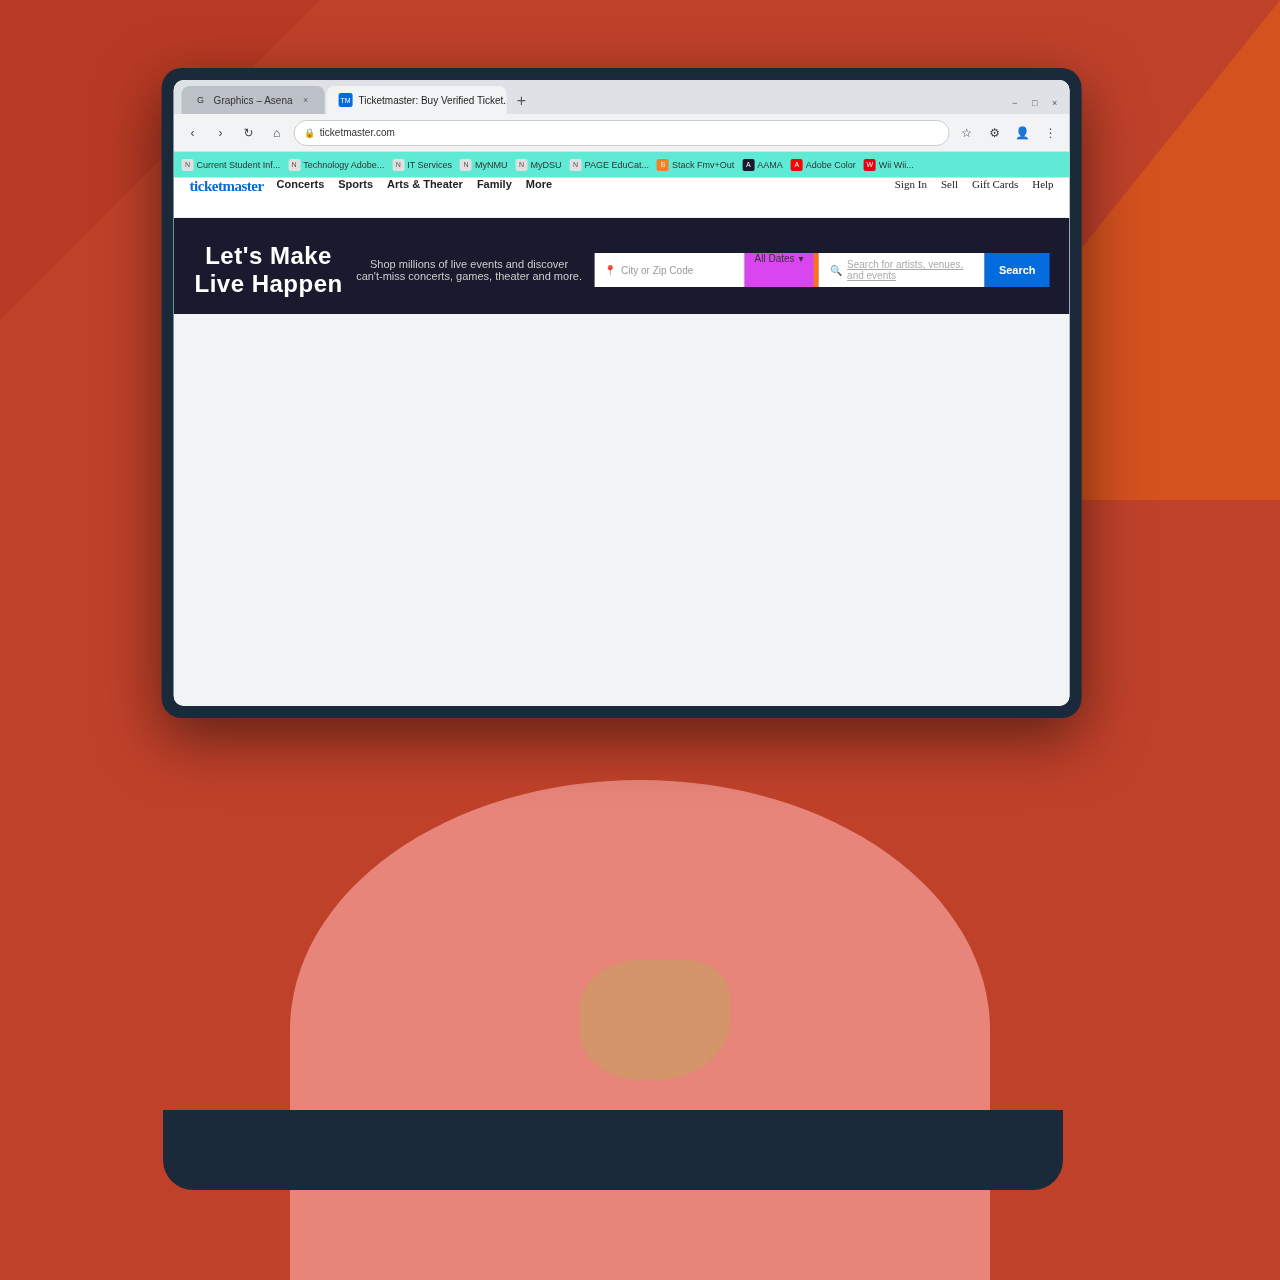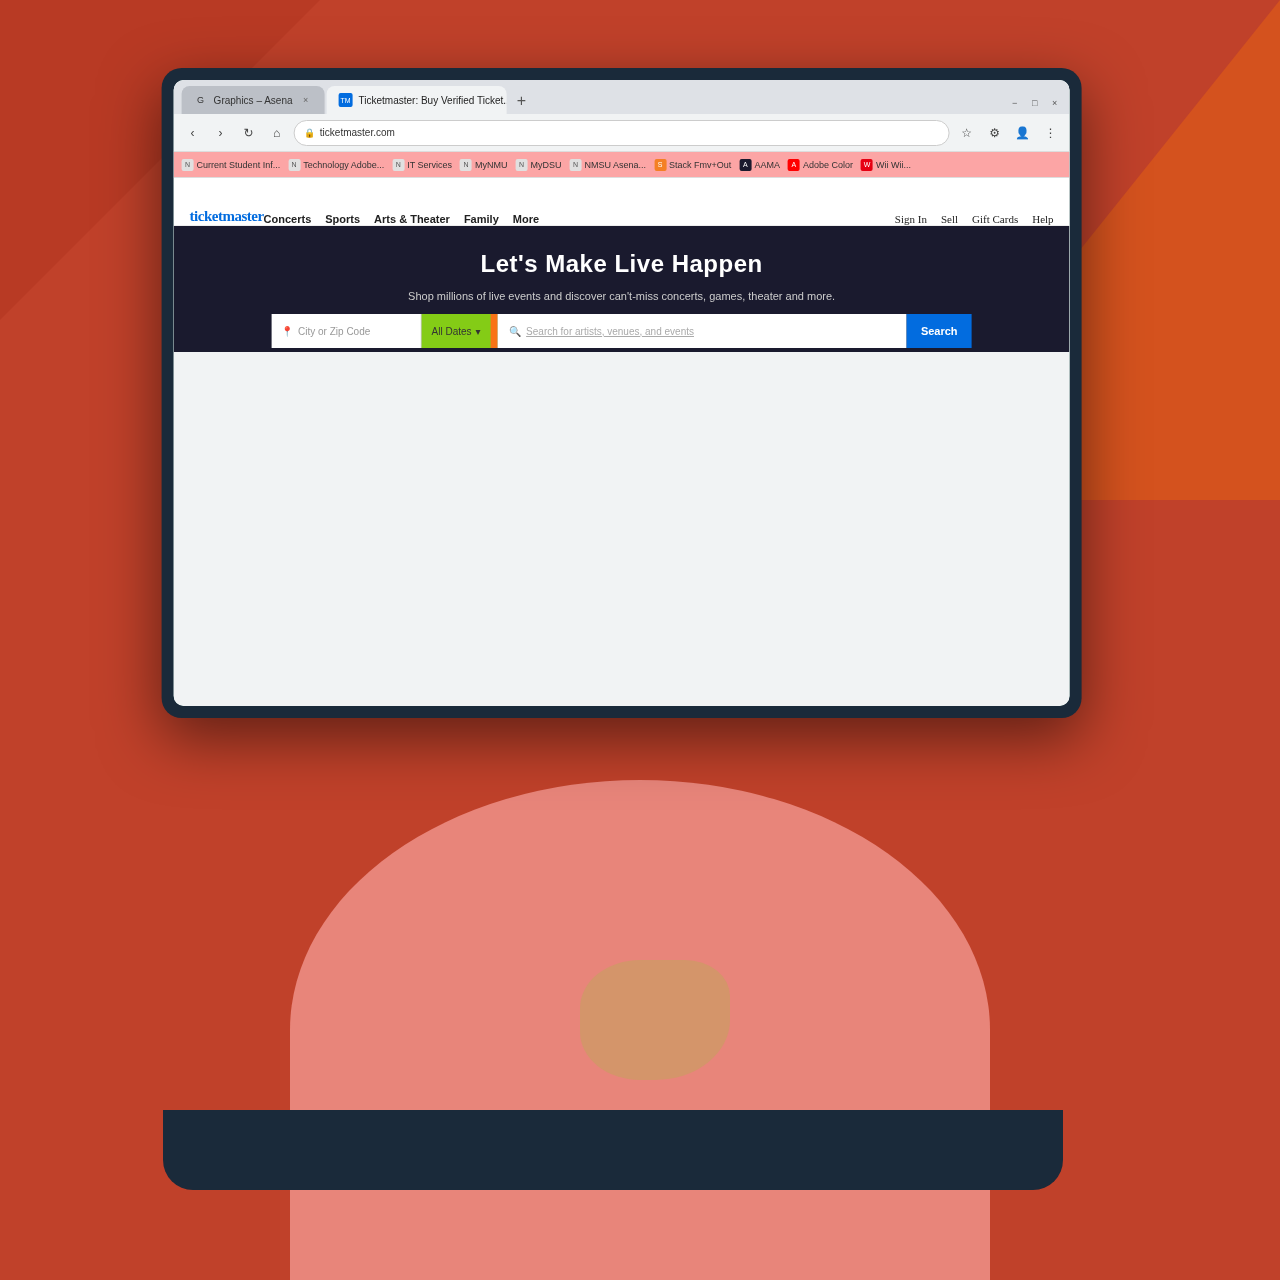--- a/index.html
+++ b/index.html
@@ -218,21 +218,21 @@
       text-overflow: ellipsis;
     }
     .addr-lock {
       margin-right: 4px;
       font-size: 9px;
       color: #4caf50;
     }
 
     
     .bookmarks-bar {
-      background: #fca5a5;
+      background: #5eead4;
       height: 26px;
       display: flex;
       align-items: center;
       padding: 0 8px;
       gap: 8px;
       border-bottom: 1px solid #ddd;
       flex-shrink: 0;
       overflow: hidden;
     }
     .bookmark-item {
@@ -259,25 +259,25 @@
     .website-content {
       flex: 1;
       overflow: hidden;
       display: flex;
       flex-direction: column;
     }
 
     
     .tm-top-nav {
       background: white;
-      height: 48px;
-      display: flex;
-      align-items: flex-end;
+      height: 40px;
+      display: flex;
+      align-items: flex-start;
       padding: 0 16px;
-      gap: 0;
+      gap: 13px;
       border-bottom: 1px solid #eee;
       flex-shrink: 0;
     }
     .tm-logo {
       font-size: 15px;
       font-weight: bold;
       color: #026cdf;
       font-family: Georgia, serif;
       letter-spacing: -0.5px;
       flex-shrink: 0;
@@ -302,24 +302,24 @@
     .tm-action-link {
       font-size: 11px;
       color: #222;
       font-weight: 500;
       font-family: Liberation Serif, serif;
     }
 
     
     .tm-hero {
       background: #1a1a2e;
-      padding: 24px 20px 4px;
-      flex-shrink: 0;
-      display: flex;
-      flex-direction: column;
+      padding: 24px 20px 16px;
+      flex-shrink: 0;
+      display: flex;
+      flex-direction: row;
       align-items: center;
       gap: 12px;
     }
     .tm-hero-title {
       font-size: 24px;
       font-weight: bold;
       color: white;
       text-align: center;
       letter-spacing: 0.5px;
     }
@@ -343,29 +343,29 @@
       font-size: 10px;
       color: #555;
       display: flex;
       align-items: center;
       gap: 4px;
       width: 150px;
       border-right: 1px solid #ddd;
       flex-shrink: 0;
     }
     .tm-date-select {
-      background: #84cc16;
+      background: #d946ef;
       border: none;
-      border-right: 7px solid #f97316;
+      border-right: 5px solid #f97316;
       height: 34px;
       padding: 0 10px;
       font-size: 10px;
       color: #333;
       display: flex;
-      align-items: center;
+      align-items: flex-start;
       gap: 4px;
       flex-shrink: 0;
     }
     .tm-search-input {
       background: white;
       border: none;
       height: 34px;
       padding: 0 12px;
       font-size: 10px;
       color: #aaa;
@@ -465,21 +465,21 @@
         <div class="bookmark-item">
           <div class="bookmark-favicon">N</div>
           <span>MyNMU</span>
         </div>
         <div class="bookmark-item">
           <div class="bookmark-favicon">N</div>
           <span>MyDSU</span>
         </div>
         <div class="bookmark-item">
           <div class="bookmark-favicon">N</div>
-          <span>NMSU Asena...</span>
+          <span>PAGE EduCat...</span>
         </div>
         <div class="bookmark-item">
           <div class="bookmark-favicon" style="background:#f48024;color:white;">S</div>
           <span>Stack Fmv+Out</span>
         </div>
         <div class="bookmark-item">
           <div class="bookmark-favicon" style="background:#1a1a2e;color:white;">A</div>
           <span>AAMA</span>
         </div>
         <div class="bookmark-item">

